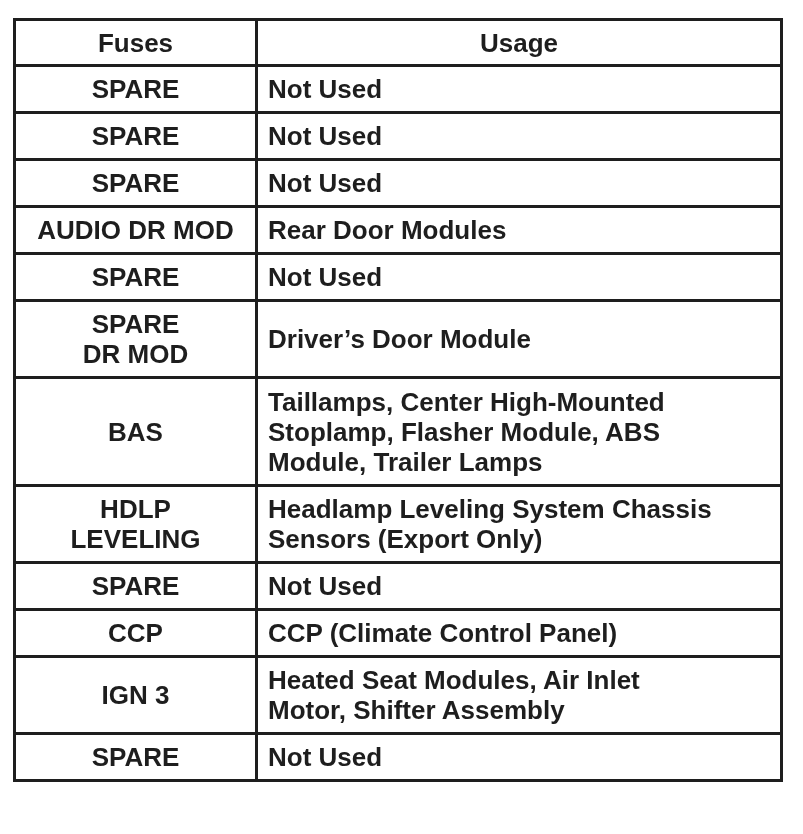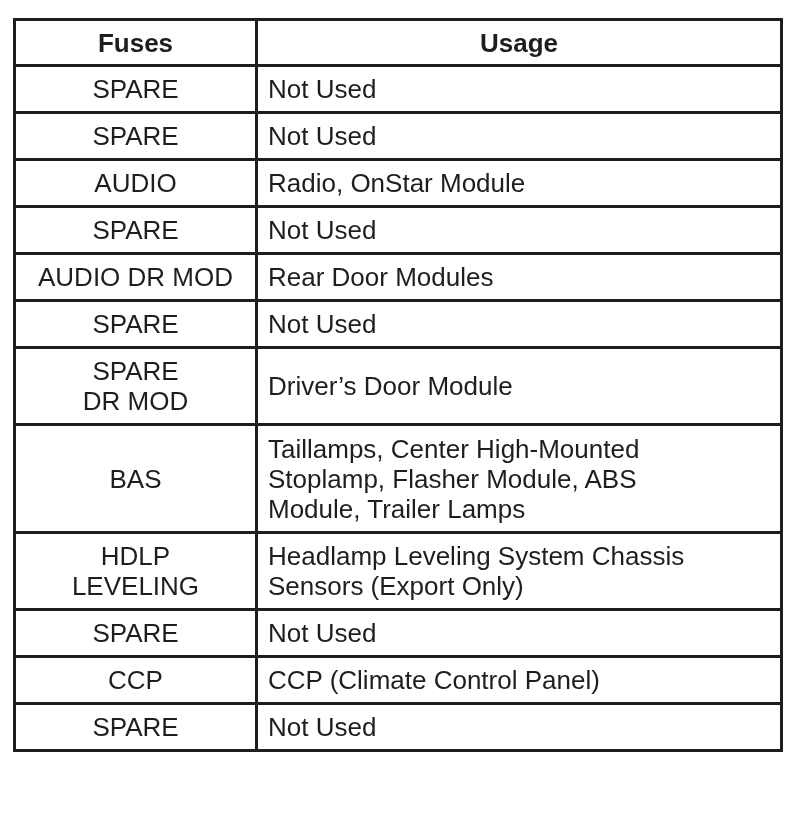--- a/index.html
+++ b/index.html
@@ -16,21 +16,21 @@
   th, td {
     border: 3px solid #1e1e1e;
     vertical-align: middle;
   }
   th { font-weight: bold; text-align: center; height: 39px; padding: 2px 14px; }
   td.fuse { text-align: center; width: 231px; padding: 6px 4px; }
   td.usage { text-align: left; padding: 6px 16px 6px 10px; }
   tr.r1 td { height: 32px; }
   tr.r2 td { height: 62px; }
   tr.r3 td { height: 93px; }
-  .line { display: block; }
+  .line { display: block; font-weight: bold; }
 </style>
 </head>
 <body>
 
 <table>
   <thead>
     <tr>
       <th>Fuses</th>
       <th>Usage</th>
     </tr>
@@ -43,28 +43,20 @@
       <td class="usage">
           <span class="line">Not Used</span>
         </td>
     </tr>
     <tr class="r1">
       <td class="fuse">
           <span class="line">SPARE</span>
         </td>
       <td class="usage">
           <span class="line">Not Used</span>
-        </td>
-    </tr>
-    <tr class="r1">
-      <td class="fuse">
-          <span class="line">AUDIO</span>
-        </td>
-      <td class="usage">
-          <span class="line">Radio, OnStar Module</span>
         </td>
     </tr>
     <tr class="r1">
       <td class="fuse">
           <span class="line">SPARE</span>
         </td>
       <td class="usage">
           <span class="line">Not Used</span>
         </td>
     </tr>
@@ -122,20 +114,29 @@
         </td>
     </tr>
     <tr class="r1">
       <td class="fuse">
           <span class="line">CCP</span>
         </td>
       <td class="usage">
           <span class="line">CCP (Climate Control Panel)</span>
         </td>
     </tr>
+    <tr class="r2">
+      <td class="fuse">
+          <span class="line">IGN 3</span>
+        </td>
+      <td class="usage">
+        <span class="line">Heated Seat Modules, Air Inlet</span>
+        <span class="line">Motor, Shifter Assembly</span>
+      </td>
+    </tr>
     <tr class="r1">
       <td class="fuse">
           <span class="line">SPARE</span>
         </td>
       <td class="usage">
           <span class="line">Not Used</span>
         </td>
     </tr>
   </tbody>
 </table>

